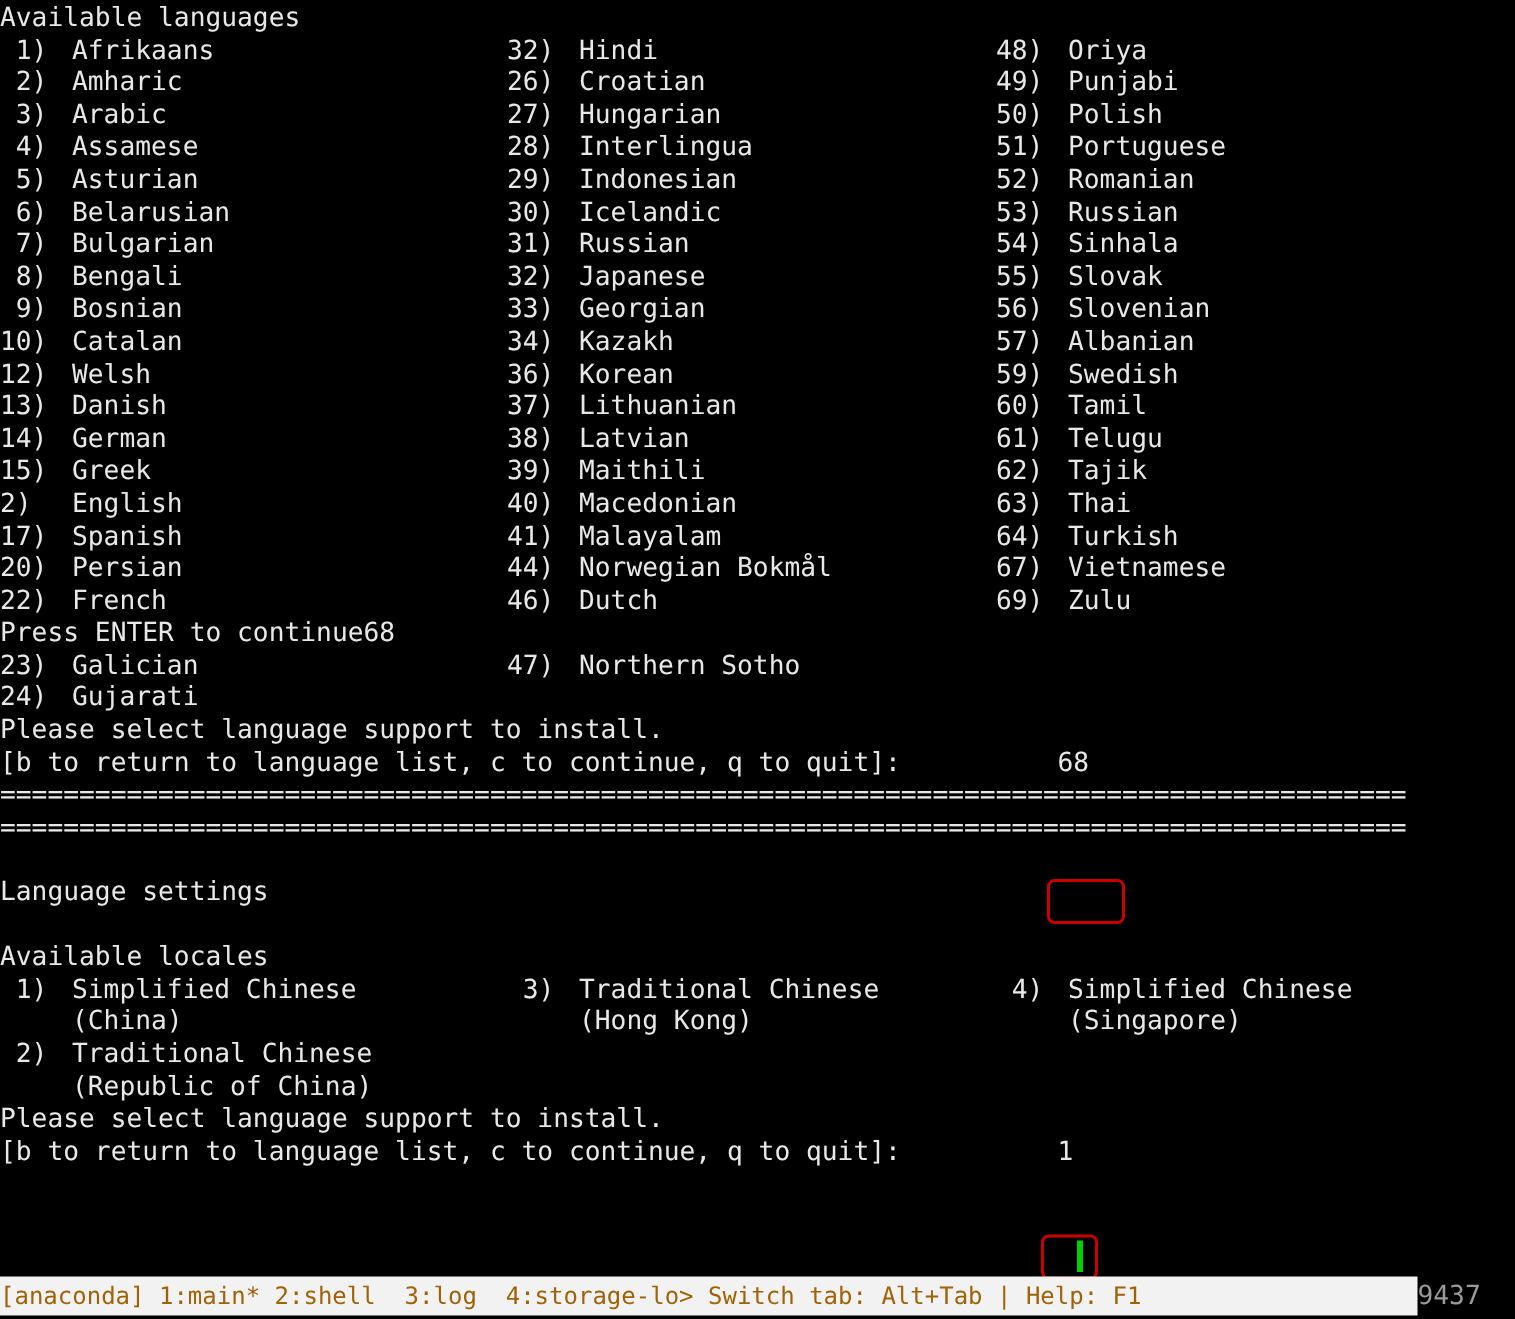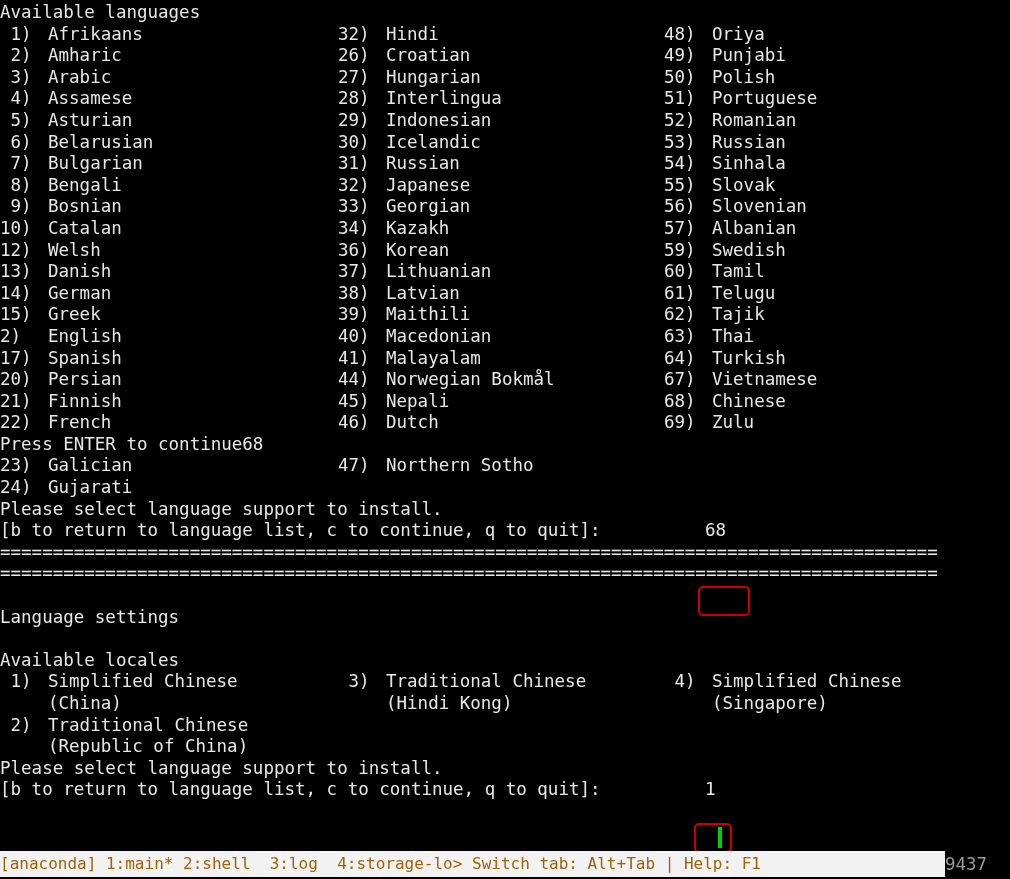--- a/index.html
+++ b/index.html
@@ -141,21 +141,20 @@
         <div class="row"><span class="cell" style="left:0px"> 8)</span><span class="cell" style="left:48px">Bengali</span><span class="cell" style="left:338px">32)</span><span class="cell" style="left:386px">Japanese</span><span class="cell" style="left:664px">55)</span><span class="cell" style="left:712px">Slovak</span></div>
         <div class="row"><span class="cell" style="left:0px"> 9)</span><span class="cell" style="left:48px">Bosnian</span><span class="cell" style="left:338px">33)</span><span class="cell" style="left:386px">Georgian</span><span class="cell" style="left:664px">56)</span><span class="cell" style="left:712px">Slovenian</span></div>
         <div class="row"><span class="cell" style="left:0px">10)</span><span class="cell" style="left:48px">Catalan</span><span class="cell" style="left:338px">34)</span><span class="cell" style="left:386px">Kazakh</span><span class="cell" style="left:664px">57)</span><span class="cell" style="left:712px">Albanian</span></div>
         <div class="row"><span class="cell" style="left:0px">12)</span><span class="cell" style="left:48px">Welsh</span><span class="cell" style="left:338px">36)</span><span class="cell" style="left:386px">Korean</span><span class="cell" style="left:664px">59)</span><span class="cell" style="left:712px">Swedish</span></div>
         <div class="row"><span class="cell" style="left:0px">13)</span><span class="cell" style="left:48px">Danish</span><span class="cell" style="left:338px">37)</span><span class="cell" style="left:386px">Lithuanian</span><span class="cell" style="left:664px">60)</span><span class="cell" style="left:712px">Tamil</span></div>
         <div class="row"><span class="cell" style="left:0px">14)</span><span class="cell" style="left:48px">German</span><span class="cell" style="left:338px">38)</span><span class="cell" style="left:386px">Latvian</span><span class="cell" style="left:664px">61)</span><span class="cell" style="left:712px">Telugu</span></div>
         <div class="row"><span class="cell" style="left:0px">15)</span><span class="cell" style="left:48px">Greek</span><span class="cell" style="left:338px">39)</span><span class="cell" style="left:386px">Maithili</span><span class="cell" style="left:664px">62)</span><span class="cell" style="left:712px">Tajik</span></div>
         <div class="row"><span class="cell" style="left:0px">2)</span><span class="cell" style="left:48px">English</span><span class="cell" style="left:338px">40)</span><span class="cell" style="left:386px">Macedonian</span><span class="cell" style="left:664px">63)</span><span class="cell" style="left:712px">Thai</span></div>
         <div class="row"><span class="cell" style="left:0px">17)</span><span class="cell" style="left:48px">Spanish</span><span class="cell" style="left:338px">41)</span><span class="cell" style="left:386px">Malayalam</span><span class="cell" style="left:664px">64)</span><span class="cell" style="left:712px">Turkish</span></div>
         <div class="row"><span class="cell" style="left:0px">20)</span><span class="cell" style="left:48px">Persian</span><span class="cell" style="left:338px">44)</span><span class="cell" style="left:386px">Norwegian Bokmål</span><span class="cell" style="left:664px">67)</span><span class="cell" style="left:712px">Vietnamese</span></div>
-        <div class="row"><span class="cell" style="left:0px">21)</span><span class="cell" style="left:48px">Finnish</span><span class="cell" style="left:338px">45)</span><span class="cell" style="left:386px">Nepali</span><span class="cell" style="left:664px">68)</span><span class="cell" style="left:712px">Chinese</span></div>
         <div class="row"><span class="cell" style="left:0px">22)</span><span class="cell" style="left:48px">French</span><span class="cell" style="left:338px">46)</span><span class="cell" style="left:386px">Dutch</span><span class="cell" style="left:664px">69)</span><span class="cell" style="left:712px">Zulu</span></div>
       </div>
 
     <div class="row">
       <span class="cell" style="left:0px">Press ENTER to continue68</span>
     </div>
 
     <div class="row">
       <span class="cell" style="left:0px">23)</span>
       <span class="cell" style="left:48px">Galician</span>
@@ -201,21 +200,21 @@
       <span class="cell" style="left:0px"> 1)</span>
       <span class="cell" style="left:48px">Simplified Chinese</span>
       <span class="cell" style="left:338px"> 3)</span>
       <span class="cell" style="left:386px">Traditional Chinese</span>
       <span class="cell" style="left:664px"> 4)</span>
       <span class="cell" style="left:712px">Simplified Chinese</span>
     </div>
 
     <div class="row">
       <span class="cell" style="left:48px">(China)</span>
-      <span class="cell" style="left:386px">(Hindi Kong)</span>
+      <span class="cell" style="left:386px">(Hong Kong)</span>
       <span class="cell" style="left:712px">(Singapore)</span>
     </div>
 
     <div class="row">
       <span class="cell" style="left:0px"> 2)</span>
       <span class="cell" style="left:48px">Traditional Chinese</span>
     </div>
 
     <div class="row">
       <span class="cell" style="left:48px">(Republic of China)</span>

